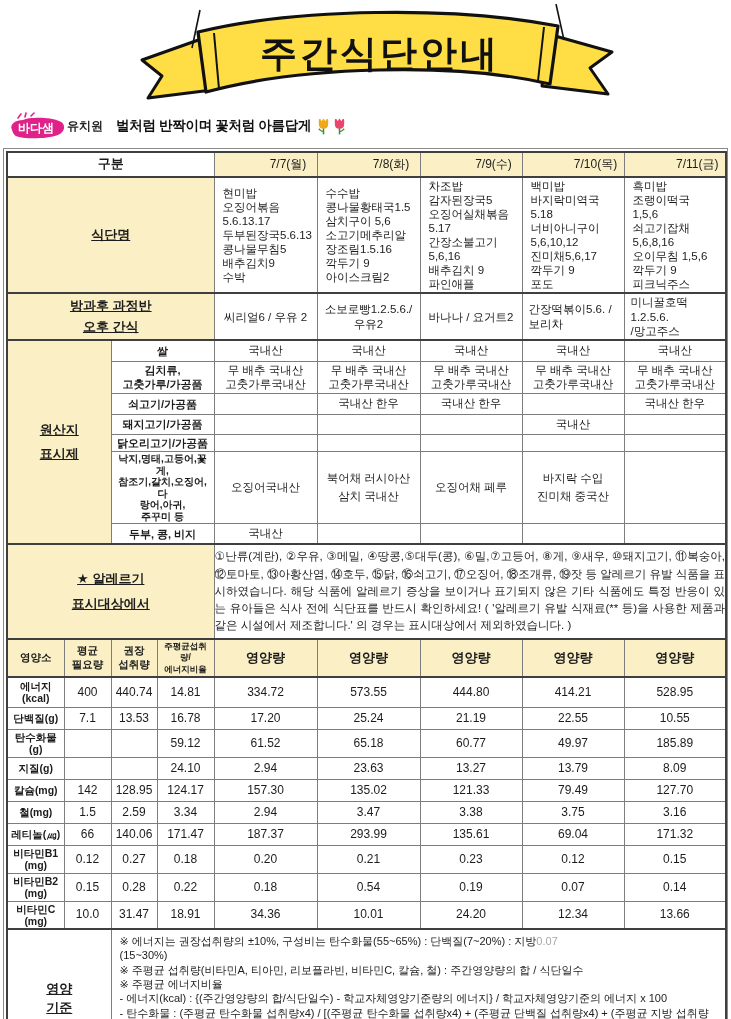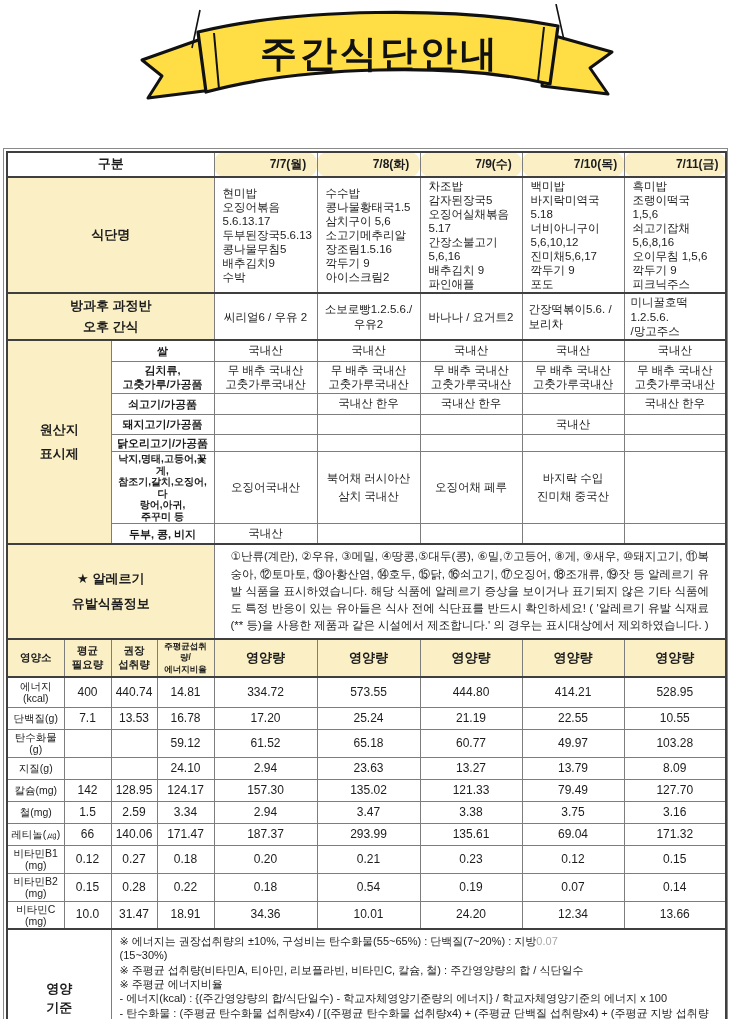--- a/index.html
+++ b/index.html
@@ -26,47 +26,47 @@
   td {
     border:1px solid #7d7d7d; font-size:11.5px; text-align:center; vertical-align:middle;
     padding:1px 3px; overflow:hidden; line-height:1.25;
   }
   .yellow { background:#FAEFC5; }
   .bold { font-weight:bold; }
   .ml { white-space:pre-line; }
   .big { font-size:13px; }
   tr.thick td { border-top:2px solid #3f3f3f; }
 
-  .r-h td { height:25px;border-radius:11px; }
+  .r-h td { height:25px; }
   .r-menu td { height:111px; }
   .r-snack td { height:38px; }
   .r-rice td { height:16px; }
   .r-kimchi td { height:30px; }
   .r-beef td,.r-pork td,.r-poul td { height:15px; }
   .r-fish td { height:46px; }
   .r-tofu td { height:16px; }
   .r-allergy td { height:88px; }
   .r-nh td { height:26px; }
   .r-energy td { height:30px; }
   .r-protein td,.r-fat td,.r-ca td,.r-fe td,.r-ret td { height:22px; }
   .r-carb td,.r-b1 td,.r-b2 td,.r-c td { height:28px; }
   .r-crit td { height:118px; }
 
-  .day-h { font-size:12px; font-weight:bold;padding-left:48px; }
+  .day-h { font-size:12px; font-weight:normal;padding-left:48px; }
   .menu-cell { text-align:left; padding-left:8px; font-size:11.5px; line-height:1.22; white-space:pre-line; }
   .snack-cell { font-size:11.5px; white-space:pre-line; }
   .snack-left { text-align:left; padding-left:6px; }
   .org-cat { font-weight:bold; font-size:11px; white-space:pre-line; line-height:1.3; }
   .org-cat-small { font-size:10px; line-height:1.15; }
   .org-val { font-size:11.5px; white-space:pre-line; line-height:1.5; }
-  .sec-label { font-size:13px; font-weight:bold; white-space:pre-line; line-height:1.9; }
-  .allergy-text { text-align:justify; padding:3px 16px; font-size:11.5px; line-height:1.5; }
+  .sec-label { font-size:13px; font-weight:bold; white-space:pre-line; line-height:1.9;text-decoration:underline; }
+  .allergy-text { text-align:justify; padding:3px 0; font-size:11.5px; line-height:1.5; }
   .nh-small { font-size:10.5px; font-weight:bold; white-space:pre-line; line-height:1.3; }
   .nh-tiny { font-size:8.5px; font-weight:bold; white-space:pre-line; line-height:1.35; }
-  .nut-name { font-size:10.5px; white-space:pre-line; line-height:1.15; font-weight:normal;margin-left:8px; }
+  .nut-name { font-size:10.5px; white-space:pre-line; line-height:1.15; font-weight:bold;margin-left:8px; }
   .num { font-size:12px; }
   .crit-cell { text-align:left; padding:4px 8px; font-size:11px; line-height:1.3; vertical-align:middle; }
   .gray { color:#a8a8a8; }
 </style>
 </head>
 <body>
 
 <div class="banner-wrap">
   <svg width="500" height="100" viewBox="0 0 500 100">
     <polygon points="78,34 16,56 36,72 22,94 86,86" fill="#FFDE45" stroke="#111" stroke-width="3" stroke-linejoin="round"></polygon>
@@ -74,20 +74,43 @@
     <path d="M72,28 C170,4 330,2 432,22 L424,80 C330,58 175,62 80,88 Z" fill="#FFDE45" stroke="#111" stroke-width="3.2" stroke-linejoin="round"></path>
     <path d="M88,29 L93,85" stroke="#111" stroke-width="2" fill="none"></path>
     <path d="M418,23 L412,77" stroke="#111" stroke-width="2" fill="none"></path>
     <path d="M74,6 L66,44" stroke="#111" stroke-width="1.6" fill="none"></path>
     <path d="M430,0 L438,36" stroke="#111" stroke-width="1.6" fill="none"></path>
     <text x="254" y="62" font-size="37" font-weight="bold" fill="#111" text-anchor="middle" letter-spacing="3">주간식단안내</text>
   </svg>
 </div>
 
 <div class="info-row">
+  <div class="brand">
+    <div class="logo">
+      <svg width="58" height="30" viewBox="0 0 58 30">
+        <path d="M10,7 L13,3 M17,6 L18,2 M23,5 L26,2" stroke="#E0218A" stroke-width="1.6" fill="none" stroke-linecap="round"></path>
+        <path d="M4,19 C1,13 8,9 15,9 C22,6 42,6 51,10 C58,12 58,21 50,24 C40,28 18,28 11,26 C6,25 5,22 4,19 Z" fill="#E0218A"></path>
+        <text x="28" y="21" font-size="12" font-weight="bold" fill="#ffffff" text-anchor="middle">바다샘</text>
+      </svg>
+      <span class="logo-suffix">유치원</span>
+    </div>
+    <div class="slogan">벌처럼 반짝이며 꽃처럼 아름답게</div>
+    <div class="tulips">
+      <svg width="15" height="20" viewBox="0 0 16 20">
+        <path d="M8,12 L8,19" stroke="#3a8f3a" stroke-width="1.6"></path>
+        <path d="M8,16 C5,16 4,14 3,13" stroke="#3a8f3a" stroke-width="1.5" fill="none"></path>
+        <path d="M3,4 C3,2.5 4,2 5,3 L6,5 L8,2 L10,5 L11,3 C12,2 13,2.5 13,4 L13,8 C13,11 11,13 8,13 C5,13 3,11 3,8 Z" fill="#F2A71B"></path>
+      </svg>
+      <svg width="15" height="20" viewBox="0 0 16 20">
+        <path d="M8,12 L8,19" stroke="#3a8f3a" stroke-width="1.6"></path>
+        <path d="M8,16 C11,16 12,14 13,13" stroke="#3a8f3a" stroke-width="1.5" fill="none"></path>
+        <path d="M3,4 C3,2.5 4,2 5,3 L6,5 L8,2 L10,5 L11,3 C12,2 13,2.5 13,4 L13,8 C13,11 11,13 8,13 C5,13 3,11 3,8 Z" fill="#E8476B"></path>
+      </svg>
+    </div>
+  </div>
 </div>
 
 <div class="tbl-wrap">
 <table>
   <colgroup>
     <col style="width:57px">
         <col style="width:47px">
         <col style="width:46px">
         <col style="width:57px">
     <col style="width:103px">
@@ -226,21 +249,21 @@
     <td colspan="2" class="org-cat">두부, 콩, 비지</td>
     <td class="org-val">국내산</td>
     <td class="org-val"></td>
     <td class="org-val"></td>
     <td class="org-val"></td>
     <td class="org-val"></td>
   </tr>
 
   <tr class="r-allergy thick">
     <td colspan="4" class="yellow sec-label">★ 알레르기
-유발식품정보</td>
+표시대상에서</td>
     <td colspan="5" class="allergy-text">①난류(계란), ②우유, ③메밀, ④땅콩,⑤대두(콩), ⑥밀,⑦고등어, ⑧게, ⑨새우, ⑩돼지고기, ⑪복숭아, ⑫토마토, ⑬아황산염, ⑭호두, ⑮닭, ⑯쇠고기, ⑰오징어, ⑱조개류, ⑲잣 등 알레르기 유발 식품을 표시하였습니다. 해당 식품에 알레르기 증상을 보이거나 표기되지 않은 기타 식품에도 특정 반응이 있는 유아들은 식사 전에 식단표를 반드시 확인하세요! ( '알레르기 유발 식재료(** 등)을 사용한 제품과 같은 시설에서 제조합니다.' 의 경우는 표시대상에서 제외하였습니다. )</td>
   </tr>
 
   <tr class="r-nh thick">
     <td class="yellow nh-small">영양소</td>
     <td class="yellow nh-small">평균
 필요량</td>
     <td class="yellow nh-small">권장
 섭취량</td>
     <td class="yellow nh-tiny">주평균섭취량/
@@ -278,21 +301,21 @@
   <tr class="r-carb">
     <td class="nut-name">탄수화물
 (g)</td>
     <td class="num"></td>
     <td class="num"></td>
     <td class="num">59.12</td>
     <td class="num">61.52</td>
     <td class="num">65.18</td>
     <td class="num">60.77</td>
     <td class="num">49.97</td>
-    <td class="num">103.28</td>
+    <td class="num">185.89</td>
   </tr>
   <tr class="r-fat">
     <td class="nut-name">지질(g)</td>
     <td class="num"></td>
     <td class="num"></td>
     <td class="num">24.10</td>
     <td class="num">2.94</td>
     <td class="num">23.63</td>
     <td class="num">13.27</td>
     <td class="num">13.79</td>

